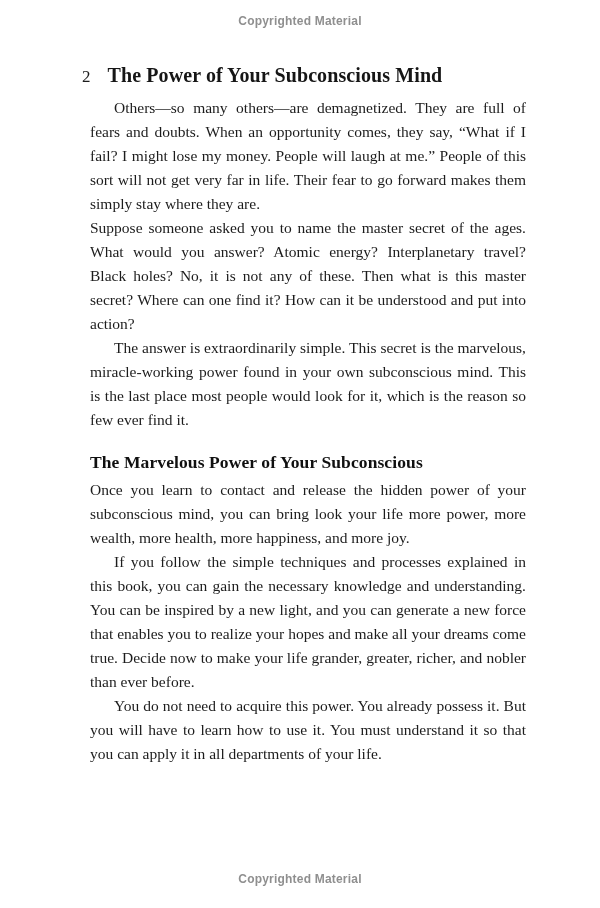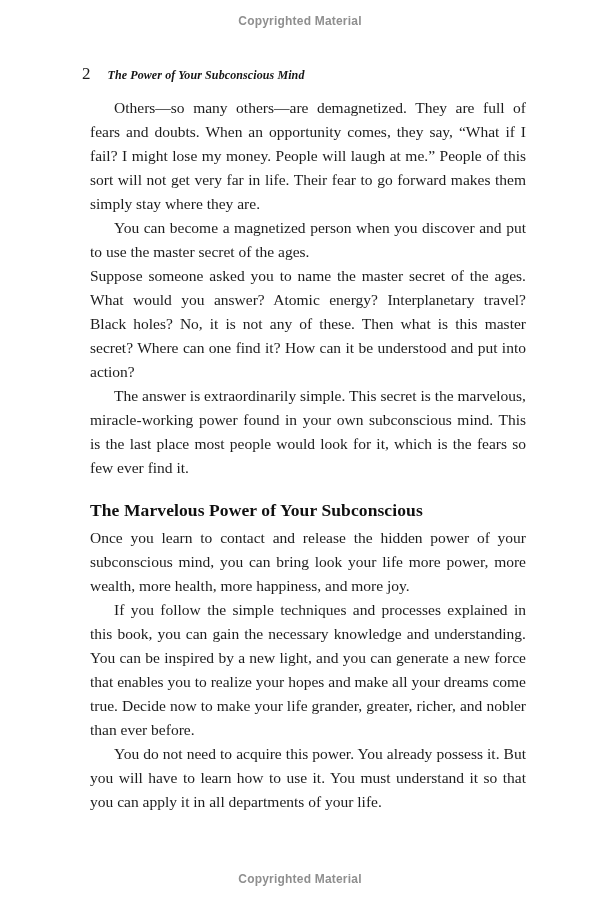--- a/index.html
+++ b/index.html
@@ -39,25 +39,24 @@
     align-items: baseline;
     white-space: nowrap;
   }
   .page-number {
     font-size: 17px;
     font-weight: normal;
     color: #1c1c1c;
     margin-right: 17px;
   }
   .header-title {
-    font-size: 12px;
+    font-size: 20px;
     font-weight: bold;
     color: #161616;
     letter-spacing: 0.1px;
-    font-style: italic;
   }
 
   .text-column {
     position: absolute;
     top: 96px;
     left: 90px;
     width: 436px;
   }
   .body-par {
     margin: 0;
@@ -85,23 +84,22 @@
 
   <div class="copyright top">Copyrighted Material</div>
 
   <div class="running-header">
     <span class="page-number">2</span>
     <span class="header-title">The Power of Your Subconscious Mind</span>
   </div>
 
   <div class="text-column">
     <p class="body-par indent">Others—so many others—are demagnetized. They are full of fears and doubts. When an opportunity comes, they say, “What if I fail? I might lose my money. People will laugh at me.” People of this sort will not get very far in life. Their fear to go forward makes them simply stay where they are.</p>
-    <p class="body-par indent">You can become a magnetized person when you discover and put to use the master secret of the ages.</p>
     <p class="body-par">Suppose someone asked you to name the master secret of the ages. What would you answer? Atomic energy? Interplanetary travel? Black holes? No, it is not any of these. Then what is this master secret? Where can one find it? How can it be understood and put into action?</p>
-    <p class="body-par indent">The answer is extraordinarily simple. This secret is the marvelous, miracle-working power found in your own subconscious mind. This is the last place most people would look for it, which is the fears so few ever find it.</p>
+    <p class="body-par indent">The answer is extraordinarily simple. This secret is the marvelous, miracle-working power found in your own subconscious mind. This is the last place most people would look for it, which is the reason so few ever find it.</p>
     <h2 class="section-heading">The Marvelous Power of Your Subconscious</h2>
     <p class="body-par">Once you learn to contact and release the hidden power of your subconscious mind, you can bring look your life more power, more wealth, more health, more happiness, and more joy.</p>
     <p class="body-par indent">If you follow the simple techniques and processes explained in this book, you can gain the necessary knowledge and understanding. You can be inspired by a new light, and you can generate a new force that enables you to realize your hopes and make all your dreams come true. Decide now to make your life grander, greater, richer, and nobler than ever before.</p>
     <p class="body-par indent">You do not need to acquire this power. You already possess it. But you will have to learn how to use it. You must understand it so that you can apply it in all departments of your life.</p>
   </div>
 
   <div class="copyright bottom">Copyrighted Material</div>
 
 </div>
 

